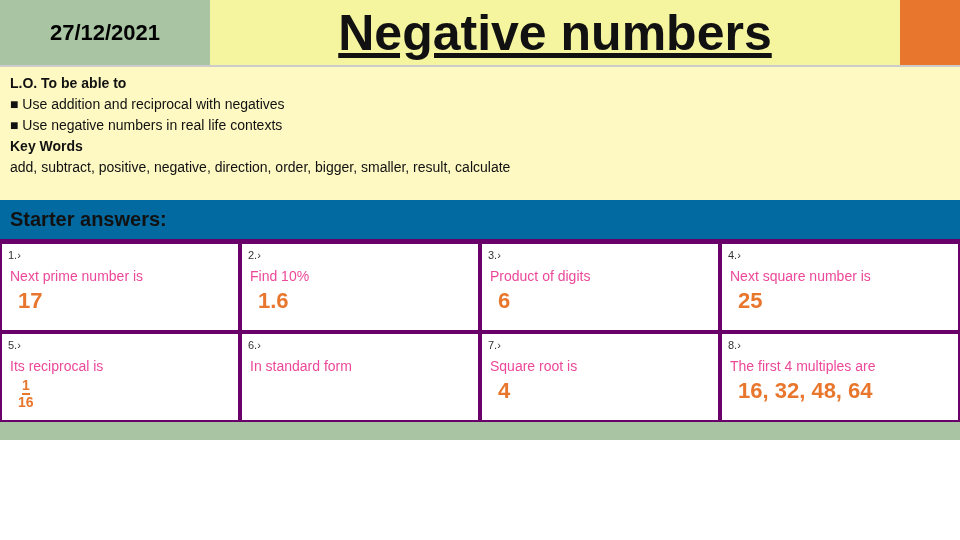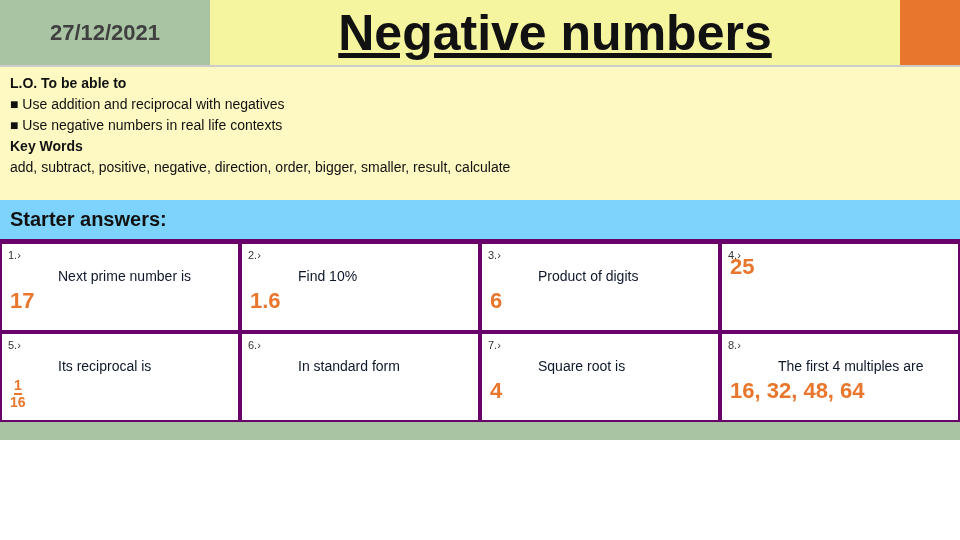--- a/index.html
+++ b/index.html
@@ -19,21 +19,21 @@
     .header-date-box {
       background: #a8c4a2;
       width: 210px;
       display: flex;
       align-items: center;
       justify-content: center;
     }
     .header-date {
       font-size: 22px;
       font-weight: bold;
-      color: #404040;
+      color: #000000;
     }
     .header-title-box {
       background: #f5f5a0;
       flex: 1;
       display: flex;
       align-items: center;
       justify-content: center;
     }
     .header-title {
       font-size: 50px;
@@ -54,21 +54,21 @@
       color: #111;
       line-height: 1.5;
       border-top: 2px solid #ccc;
     }
     .lo-section strong {
       font-weight: bold;
     }
 
     
     .starter-bar {
-      background: #7dd3fc;
+      background: #0369a1;
       padding: 8px 10px;
       font-size: 20px;
       font-weight: bold;
       color: #111;
     }
 
     
     .answer-grid {
       display: grid;
       grid-template-columns: repeat(4, 1fr);
@@ -88,32 +88,32 @@
     .cell-number {
       font-size: 11px;
       color: #333;
       position: absolute;
       top: 5px;
       left: 6px;
     }
 
     .cell-question {
       font-size: 14px;
-      color: #0f172a;
+      color: #ec4899;
       margin-top: 18px;
       margin-bottom: 4px;
       font-weight: normal;
-      margin-left: 48px;
     }
 
     .cell-answer {
       font-size: 22px;
       font-weight: bold;
       color: #e8762c;
       margin-top: 4px;
+      margin-left: 8px;
     }
 
     .cell-answer.fraction {
       font-size: 20px;
     }
 
     
     .frac {
       display: inline-flex;
       flex-direction: column;
@@ -180,20 +180,21 @@
   </div>
 
   <div class="answer-cell">
     <span class="cell-number">3.›</span>
     <div class="cell-question">Product of digits</div>
     <div class="cell-answer">6</div>
   </div>
 
   <div class="answer-cell">
     <span class="cell-number">4.›</span>
+    <div class="cell-question">Next square number is</div>
     <div class="cell-answer">25</div>
   </div>
 
   <div class="answer-cell">
     <span class="cell-number">5.›</span>
     <div class="cell-question">Its reciprocal is</div>
     <div class="cell-answer fraction">
       <span class="frac">
         <span class="numerator">1</span>
         <span class="denominator">16</span>

